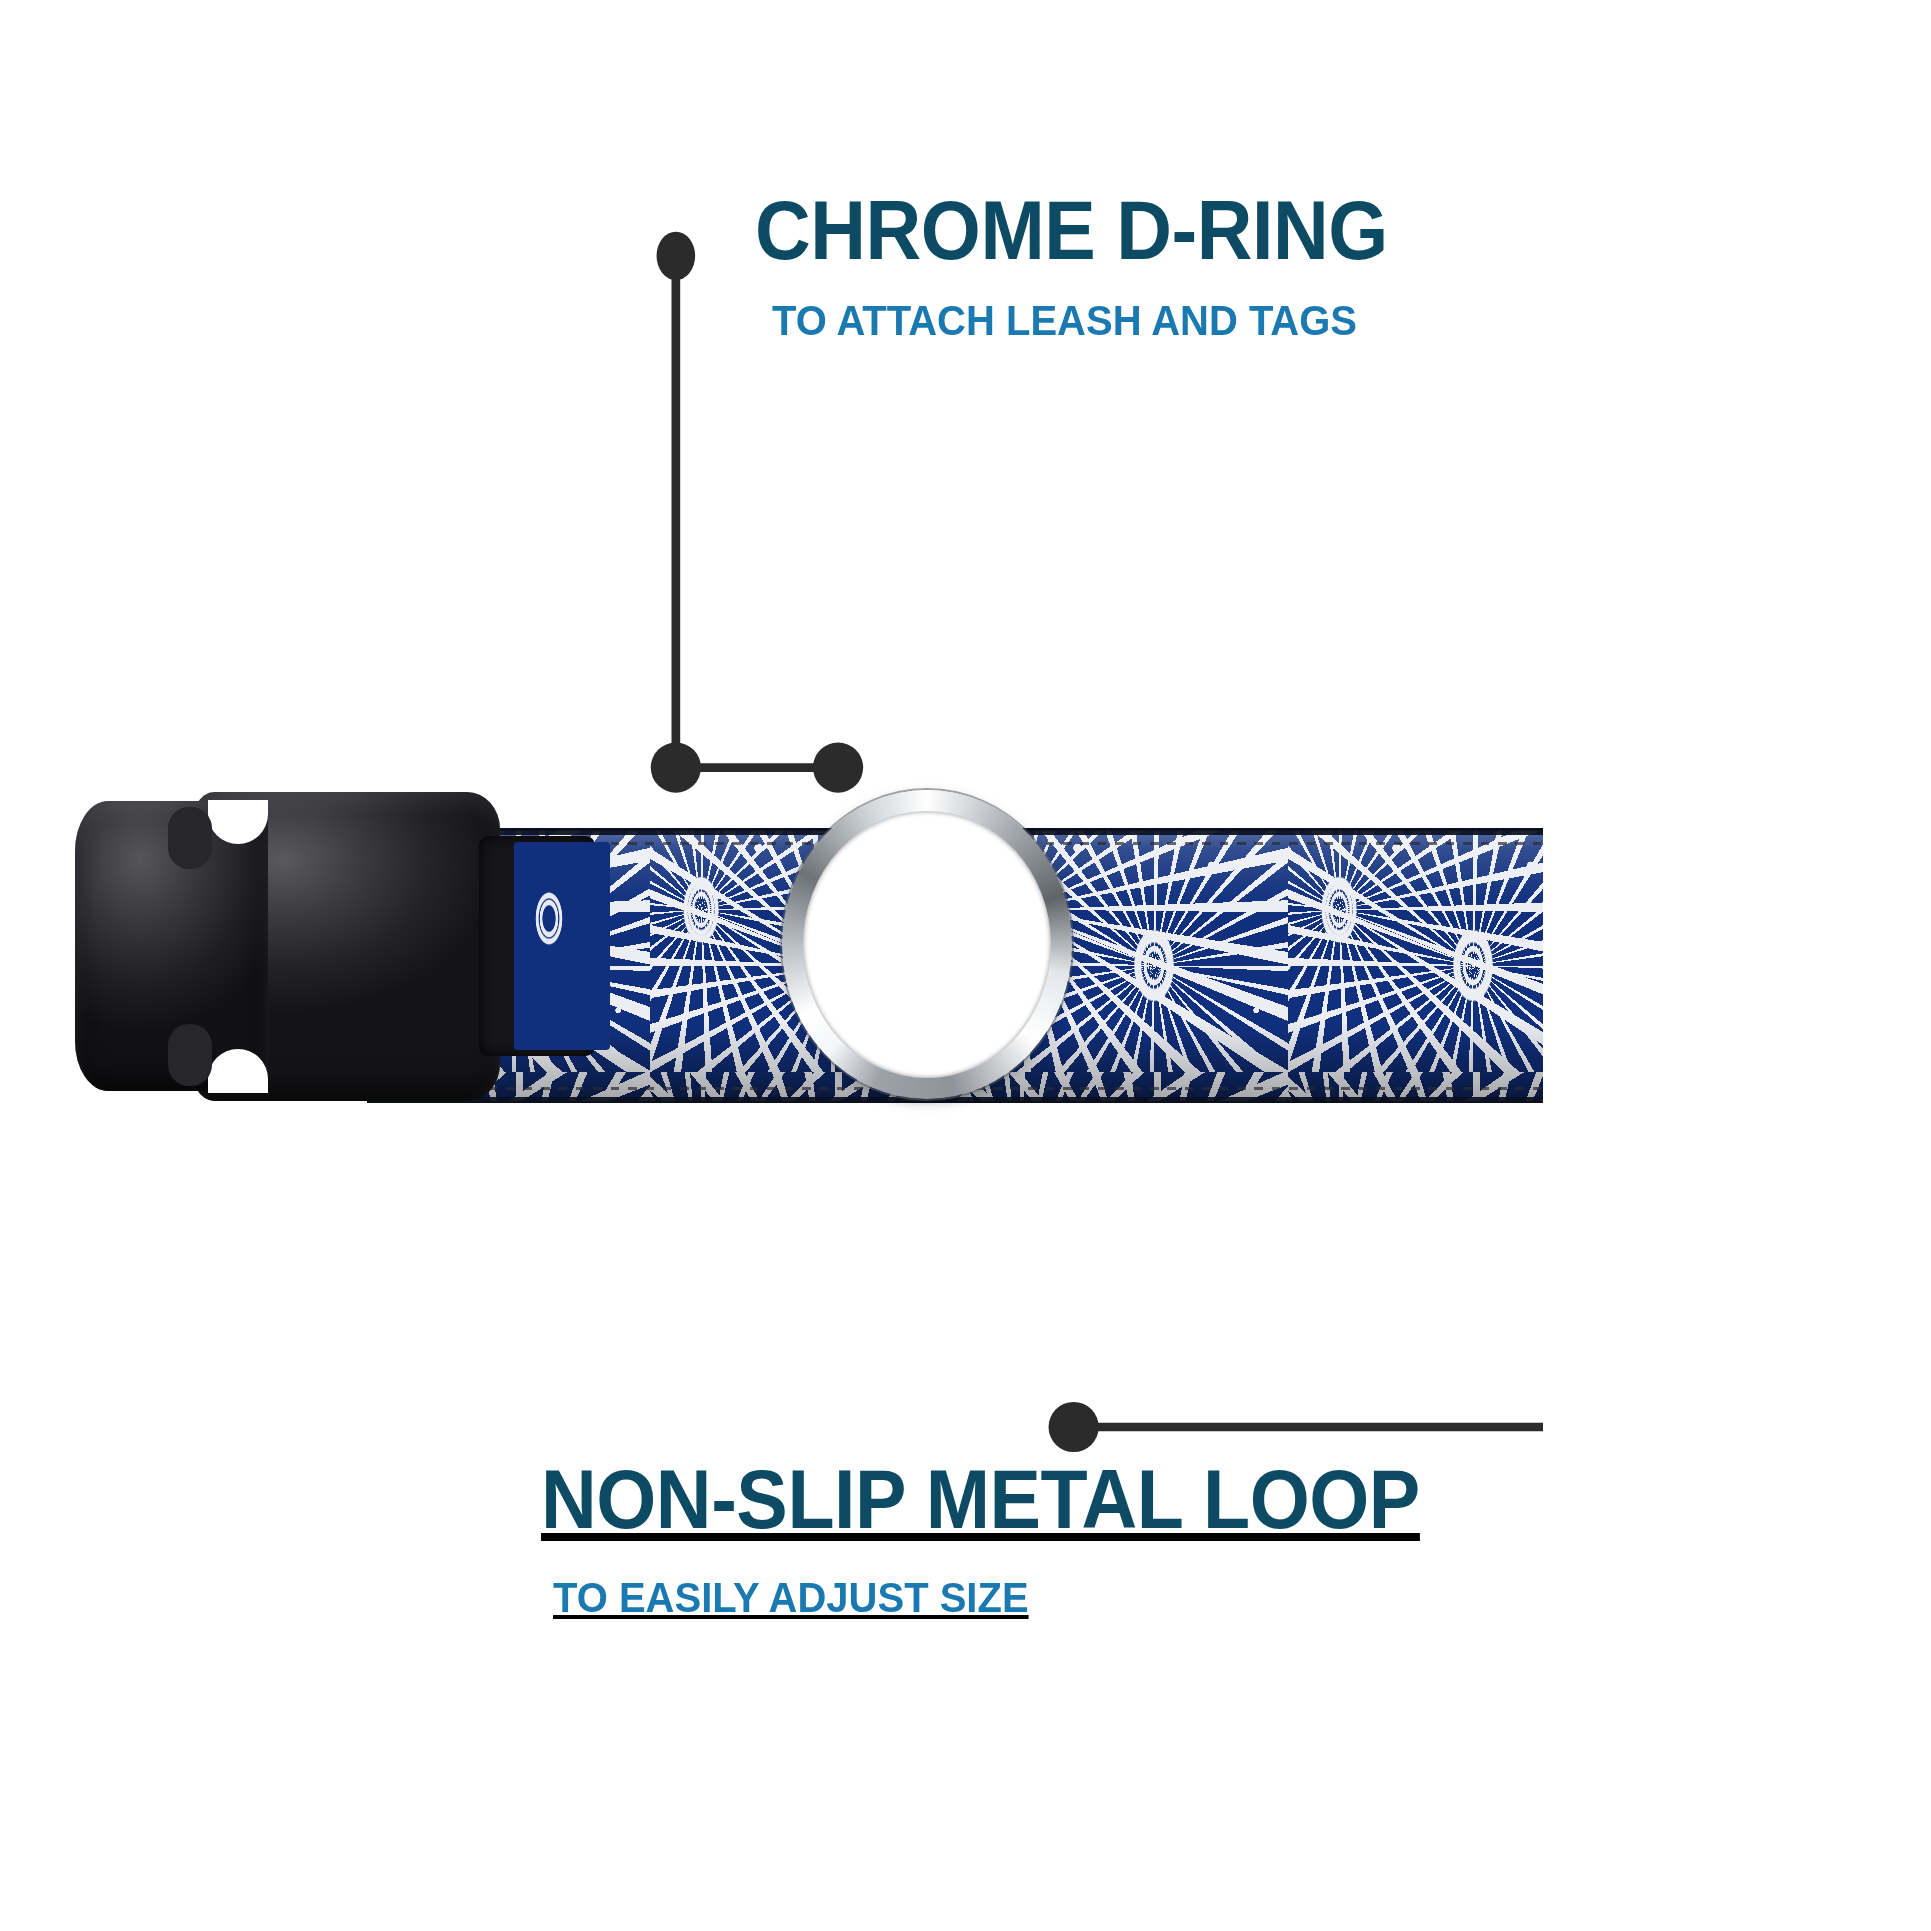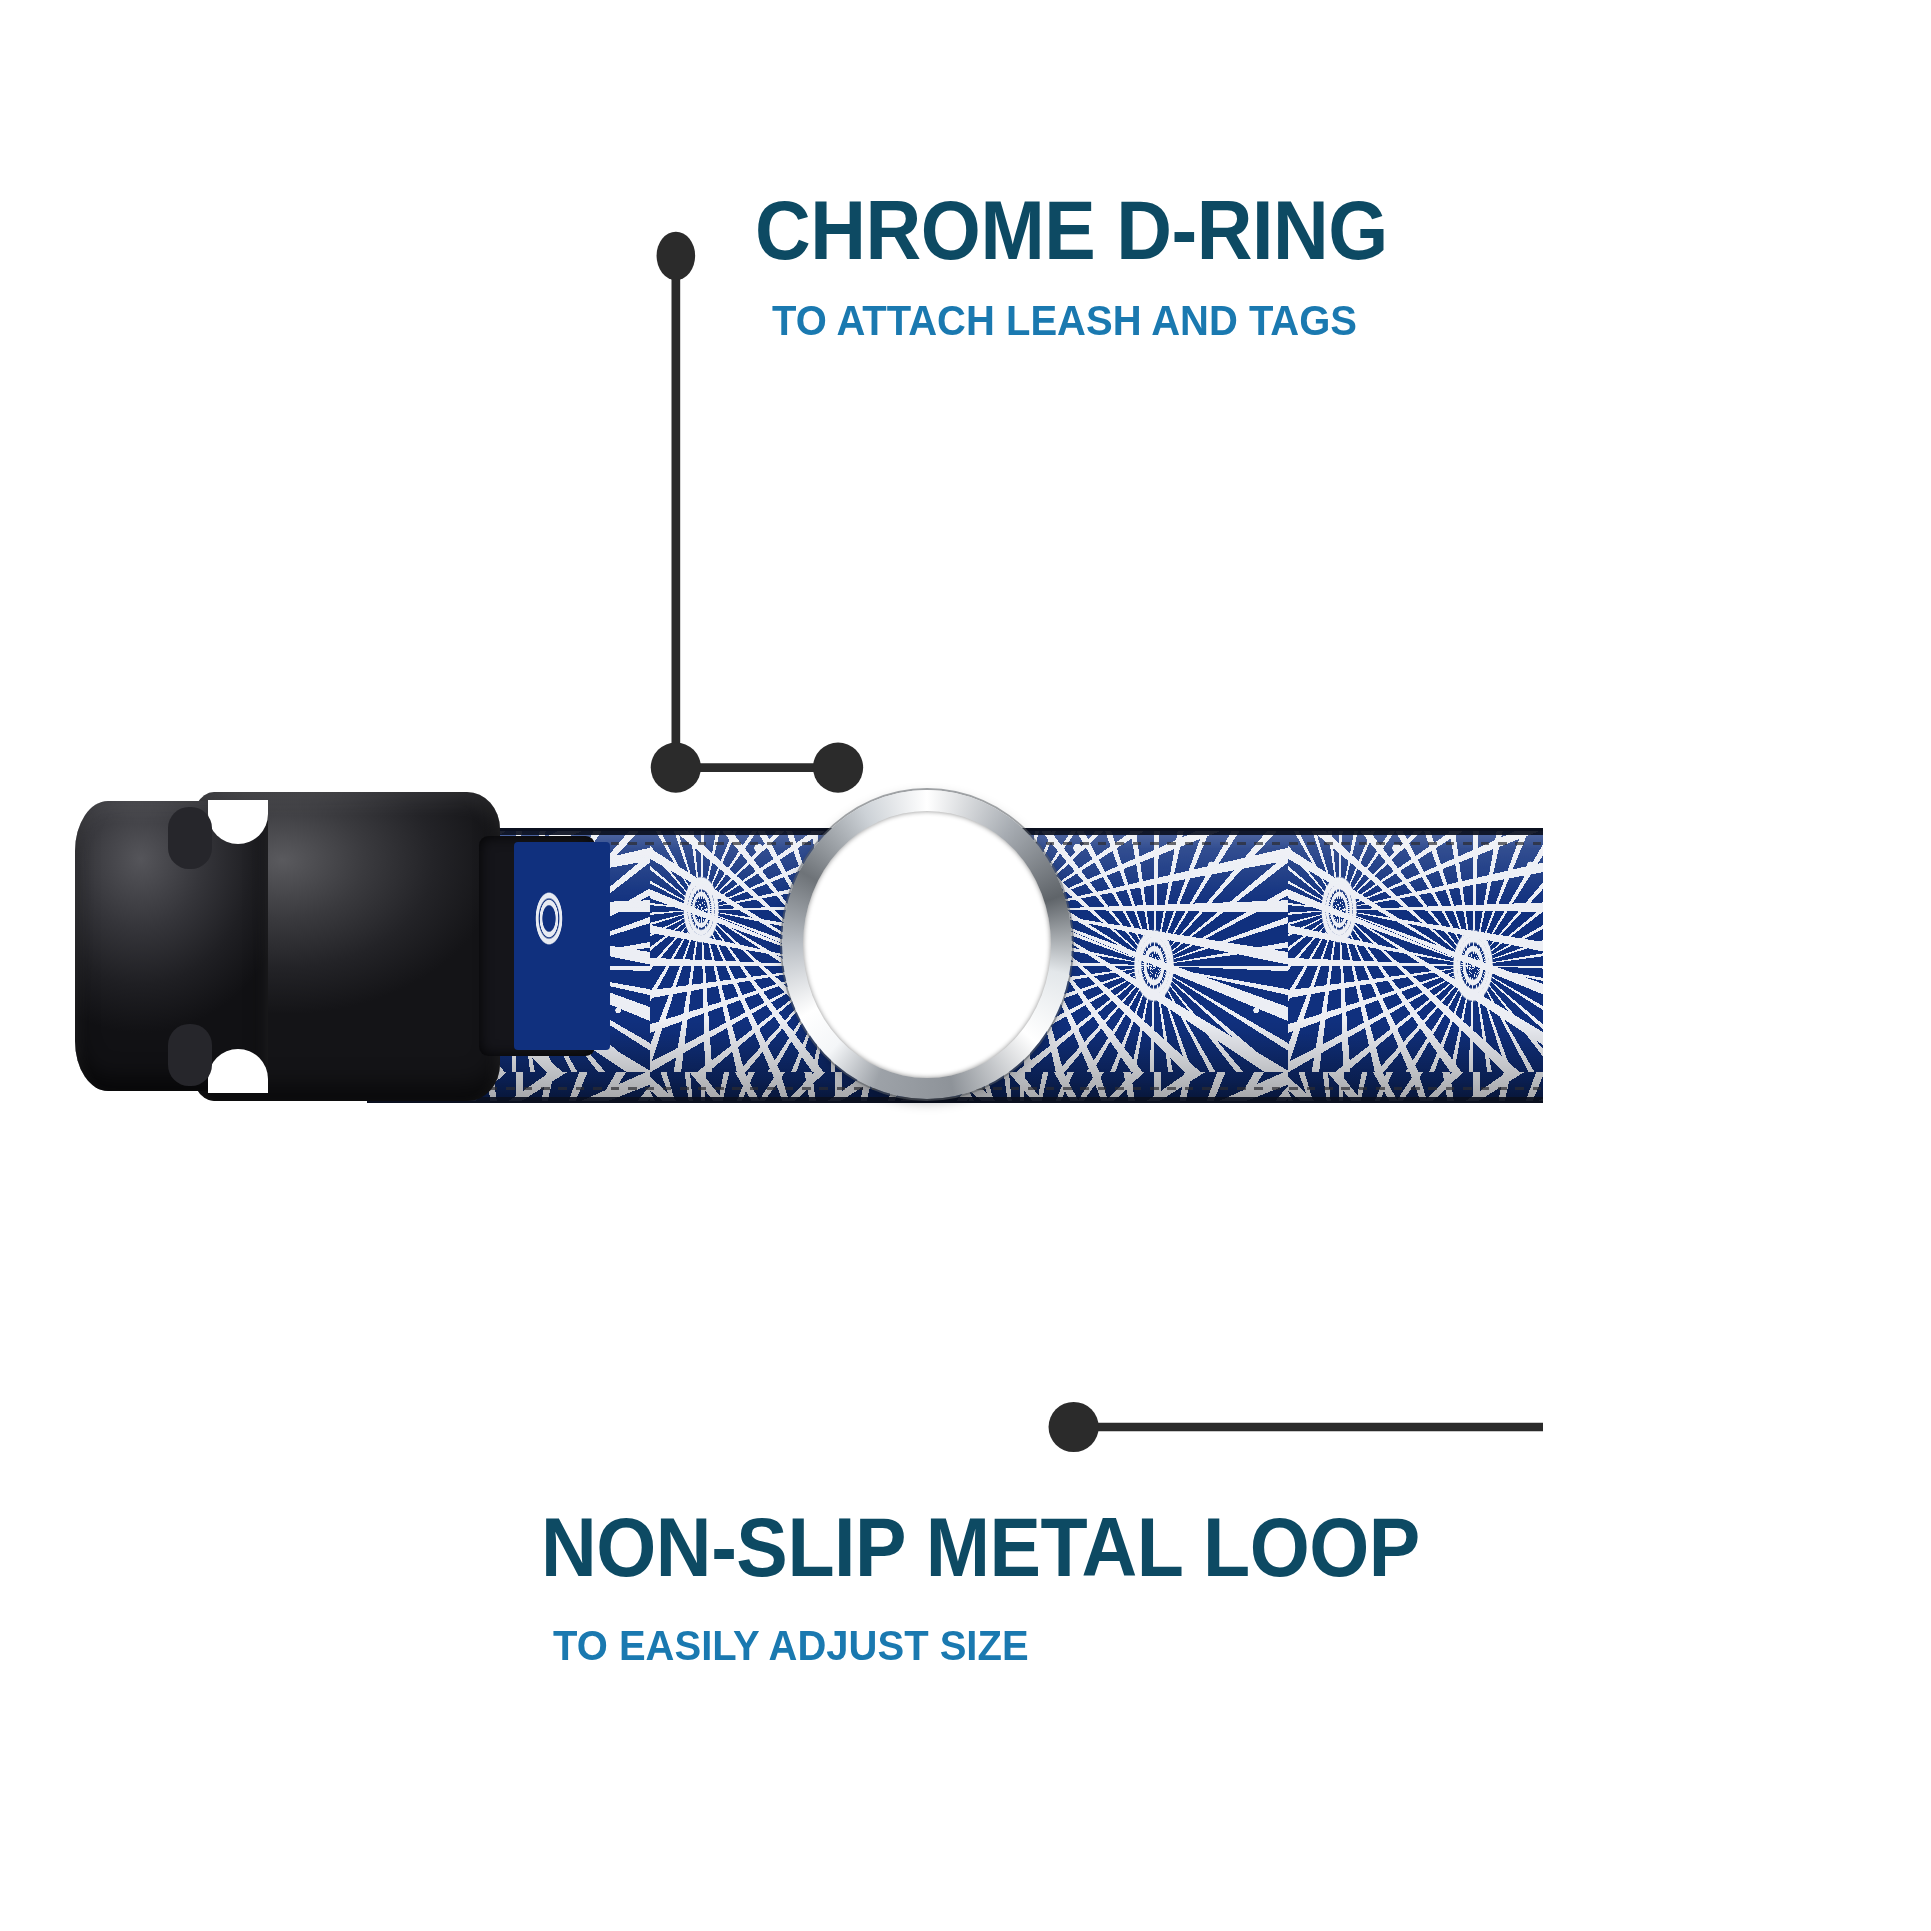--- a/index.html
+++ b/index.html
@@ -17,21 +17,21 @@
   .callout .subline{
     font-family:"Liberation Sans",sans-serif;
     font-weight:bold;letter-spacing:0px;line-height:1;
     white-space:nowrap;transform:scaleX(0.93);transform-origin:left center;
   }
 
   #callout-top{left:755px;top:189px;}
   #callout-top .headline{font-size:83px;color:#0d4a63;}
   #callout-top .subline{font-size:43px;color:#1a79b0;margin-top:27px;margin-left:17.4px;}
 
-  #callout-bottom{left:541px;top:1506px;}
+  #callout-bottom{left:541px;top:1458px;text-decoration:underline;}
   #callout-bottom .headline{font-size:83px;color:#0d4a63;}
   #callout-bottom .subline{font-size:43px;color:#1a79b0;margin-top:35px;margin-left:11.6px;}
 
   
   .leader-svg{position:absolute;left:0;top:0;width:1931px;height:1931px;pointer-events:none;}
 
   
   #collar{position:absolute;left:0px;top:811px;width:1931px;height:386px;}
 
   

